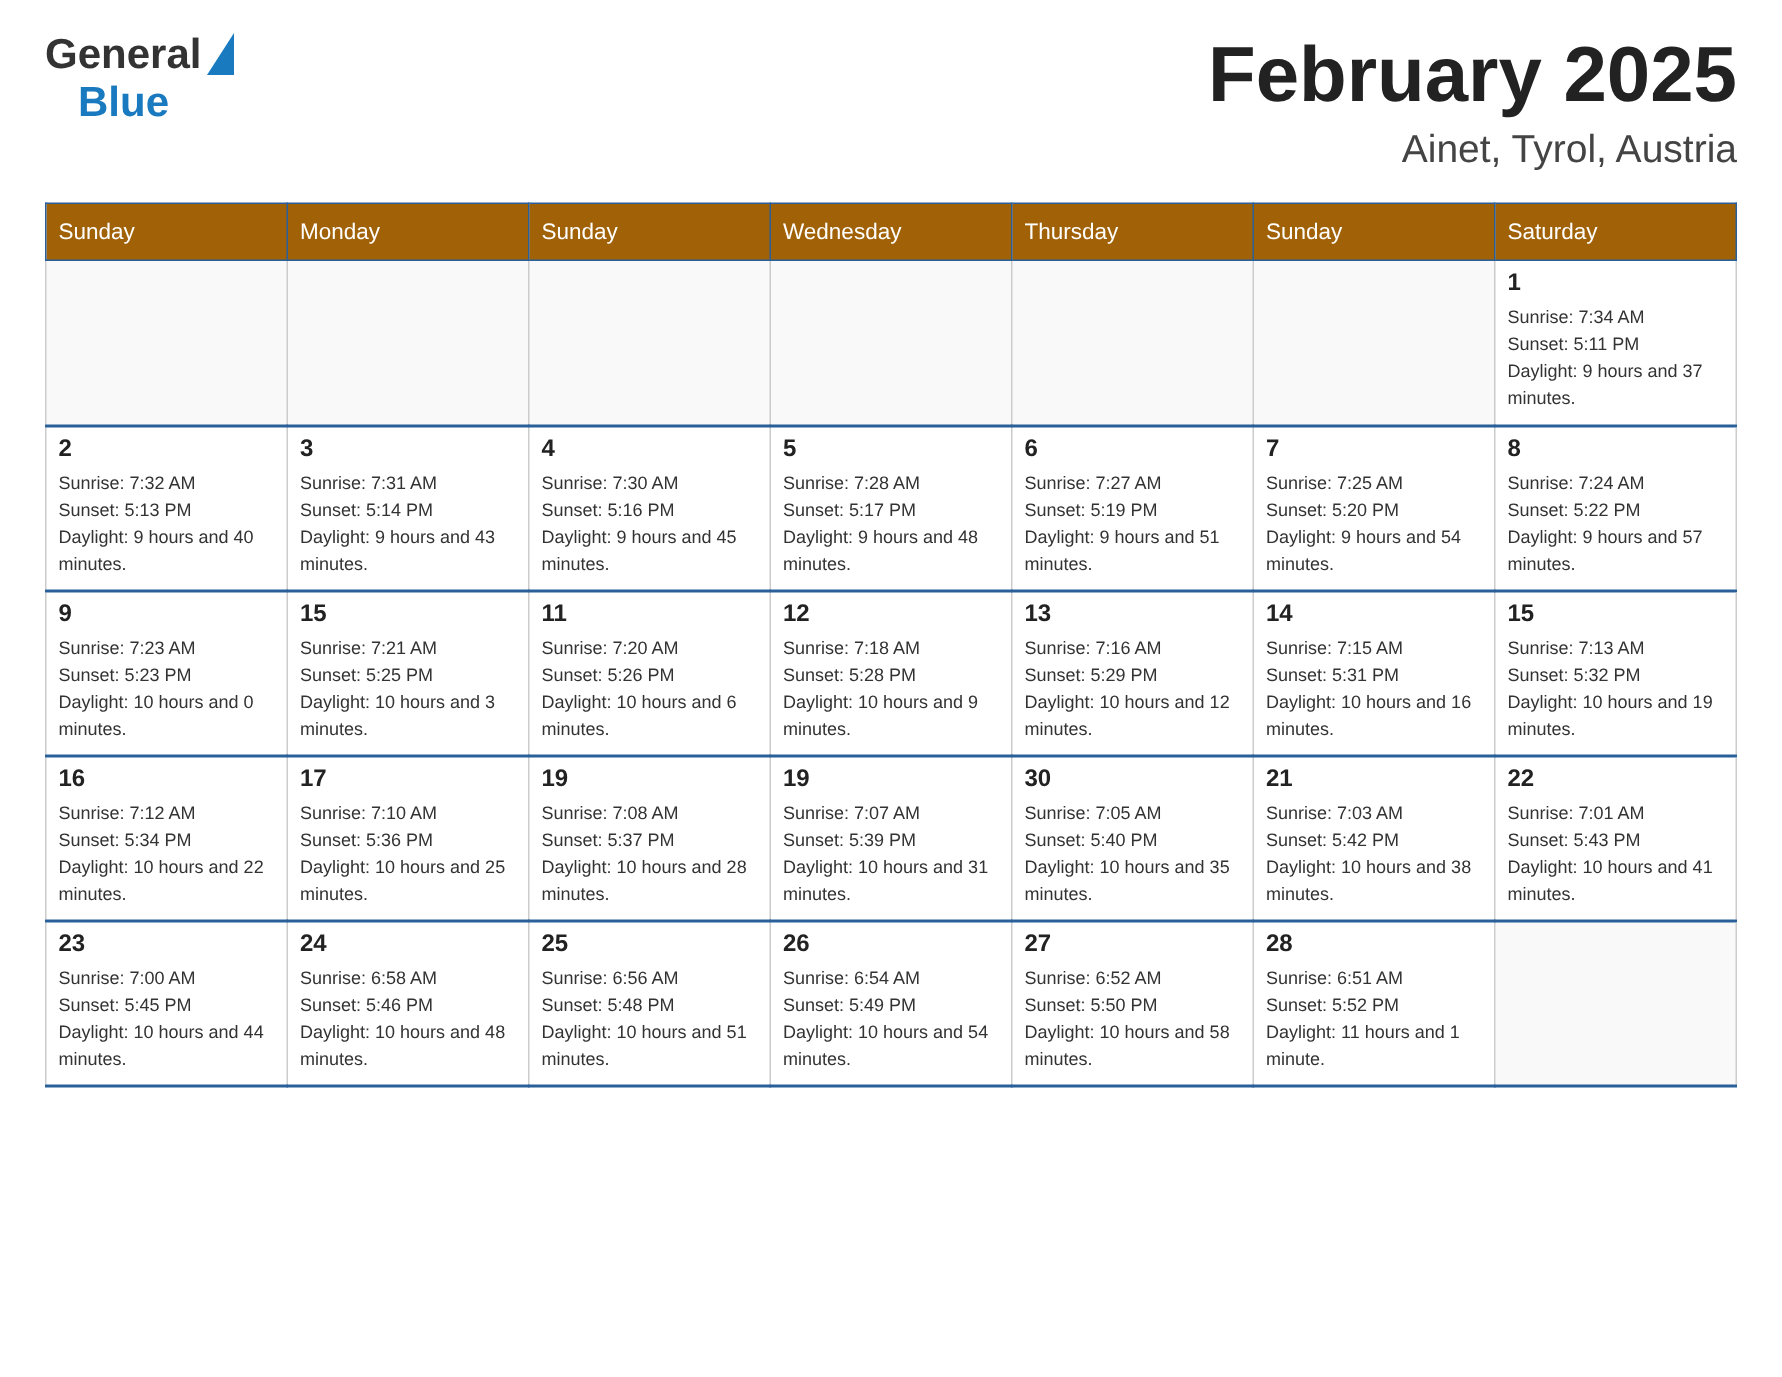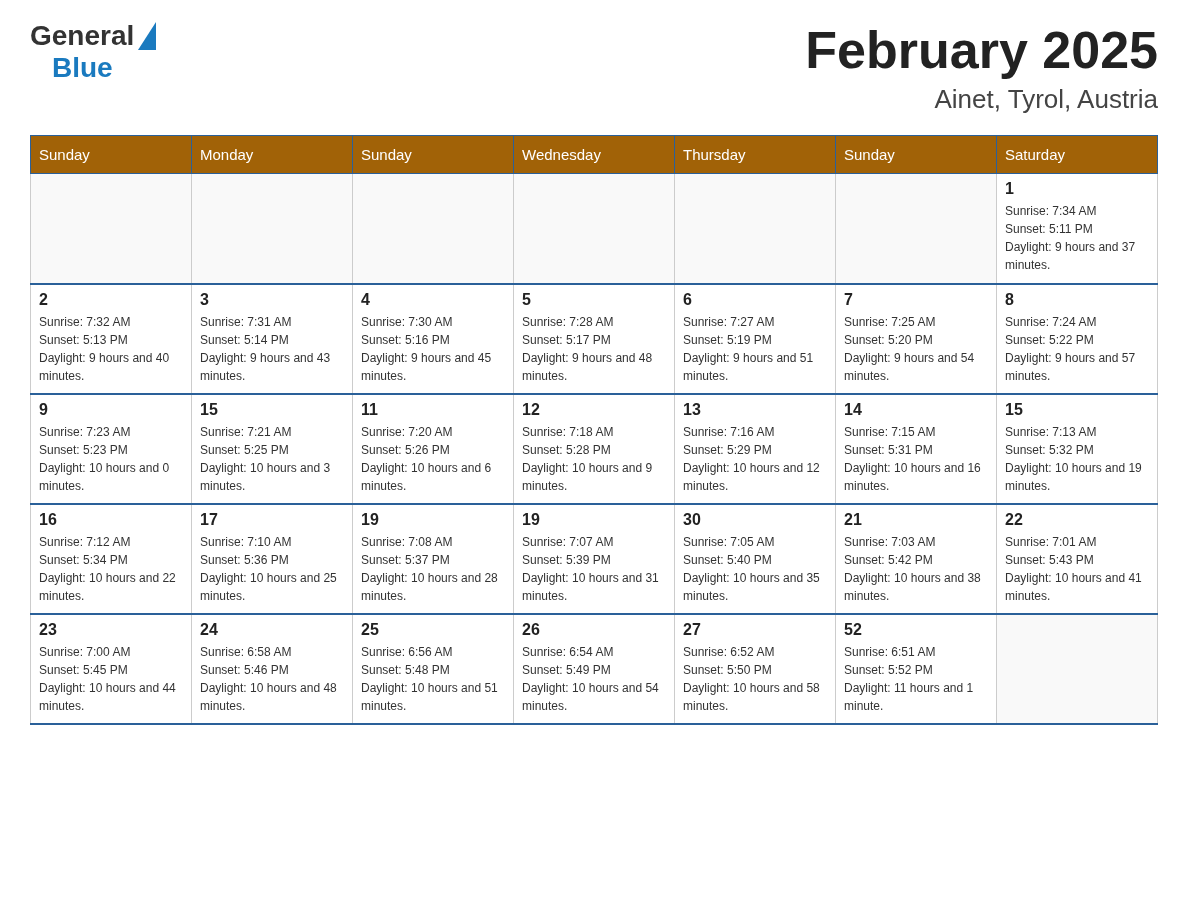--- a/index.html
+++ b/index.html
@@ -245,19 +245,19 @@
         </td>
         <td>
           <div class="day-number">26</div>
           <div class="day-info">Sunrise: 6:54 AM<br>Sunset: 5:49 PM<br>Daylight: 10 hours and 54 minutes.</div>
         </td>
         <td>
           <div class="day-number">27</div>
           <div class="day-info">Sunrise: 6:52 AM<br>Sunset: 5:50 PM<br>Daylight: 10 hours and 58 minutes.</div>
         </td>
         <td>
-          <div class="day-number">52</div>
+          <div class="day-number">28</div>
           <div class="day-info">Sunrise: 6:51 AM<br>Sunset: 5:52 PM<br>Daylight: 11 hours and 1 minute.</div>
         </td>
         <td class="empty-cell"></td>
       </tr>
     </tbody>
 </table>
 
 </body></html>

